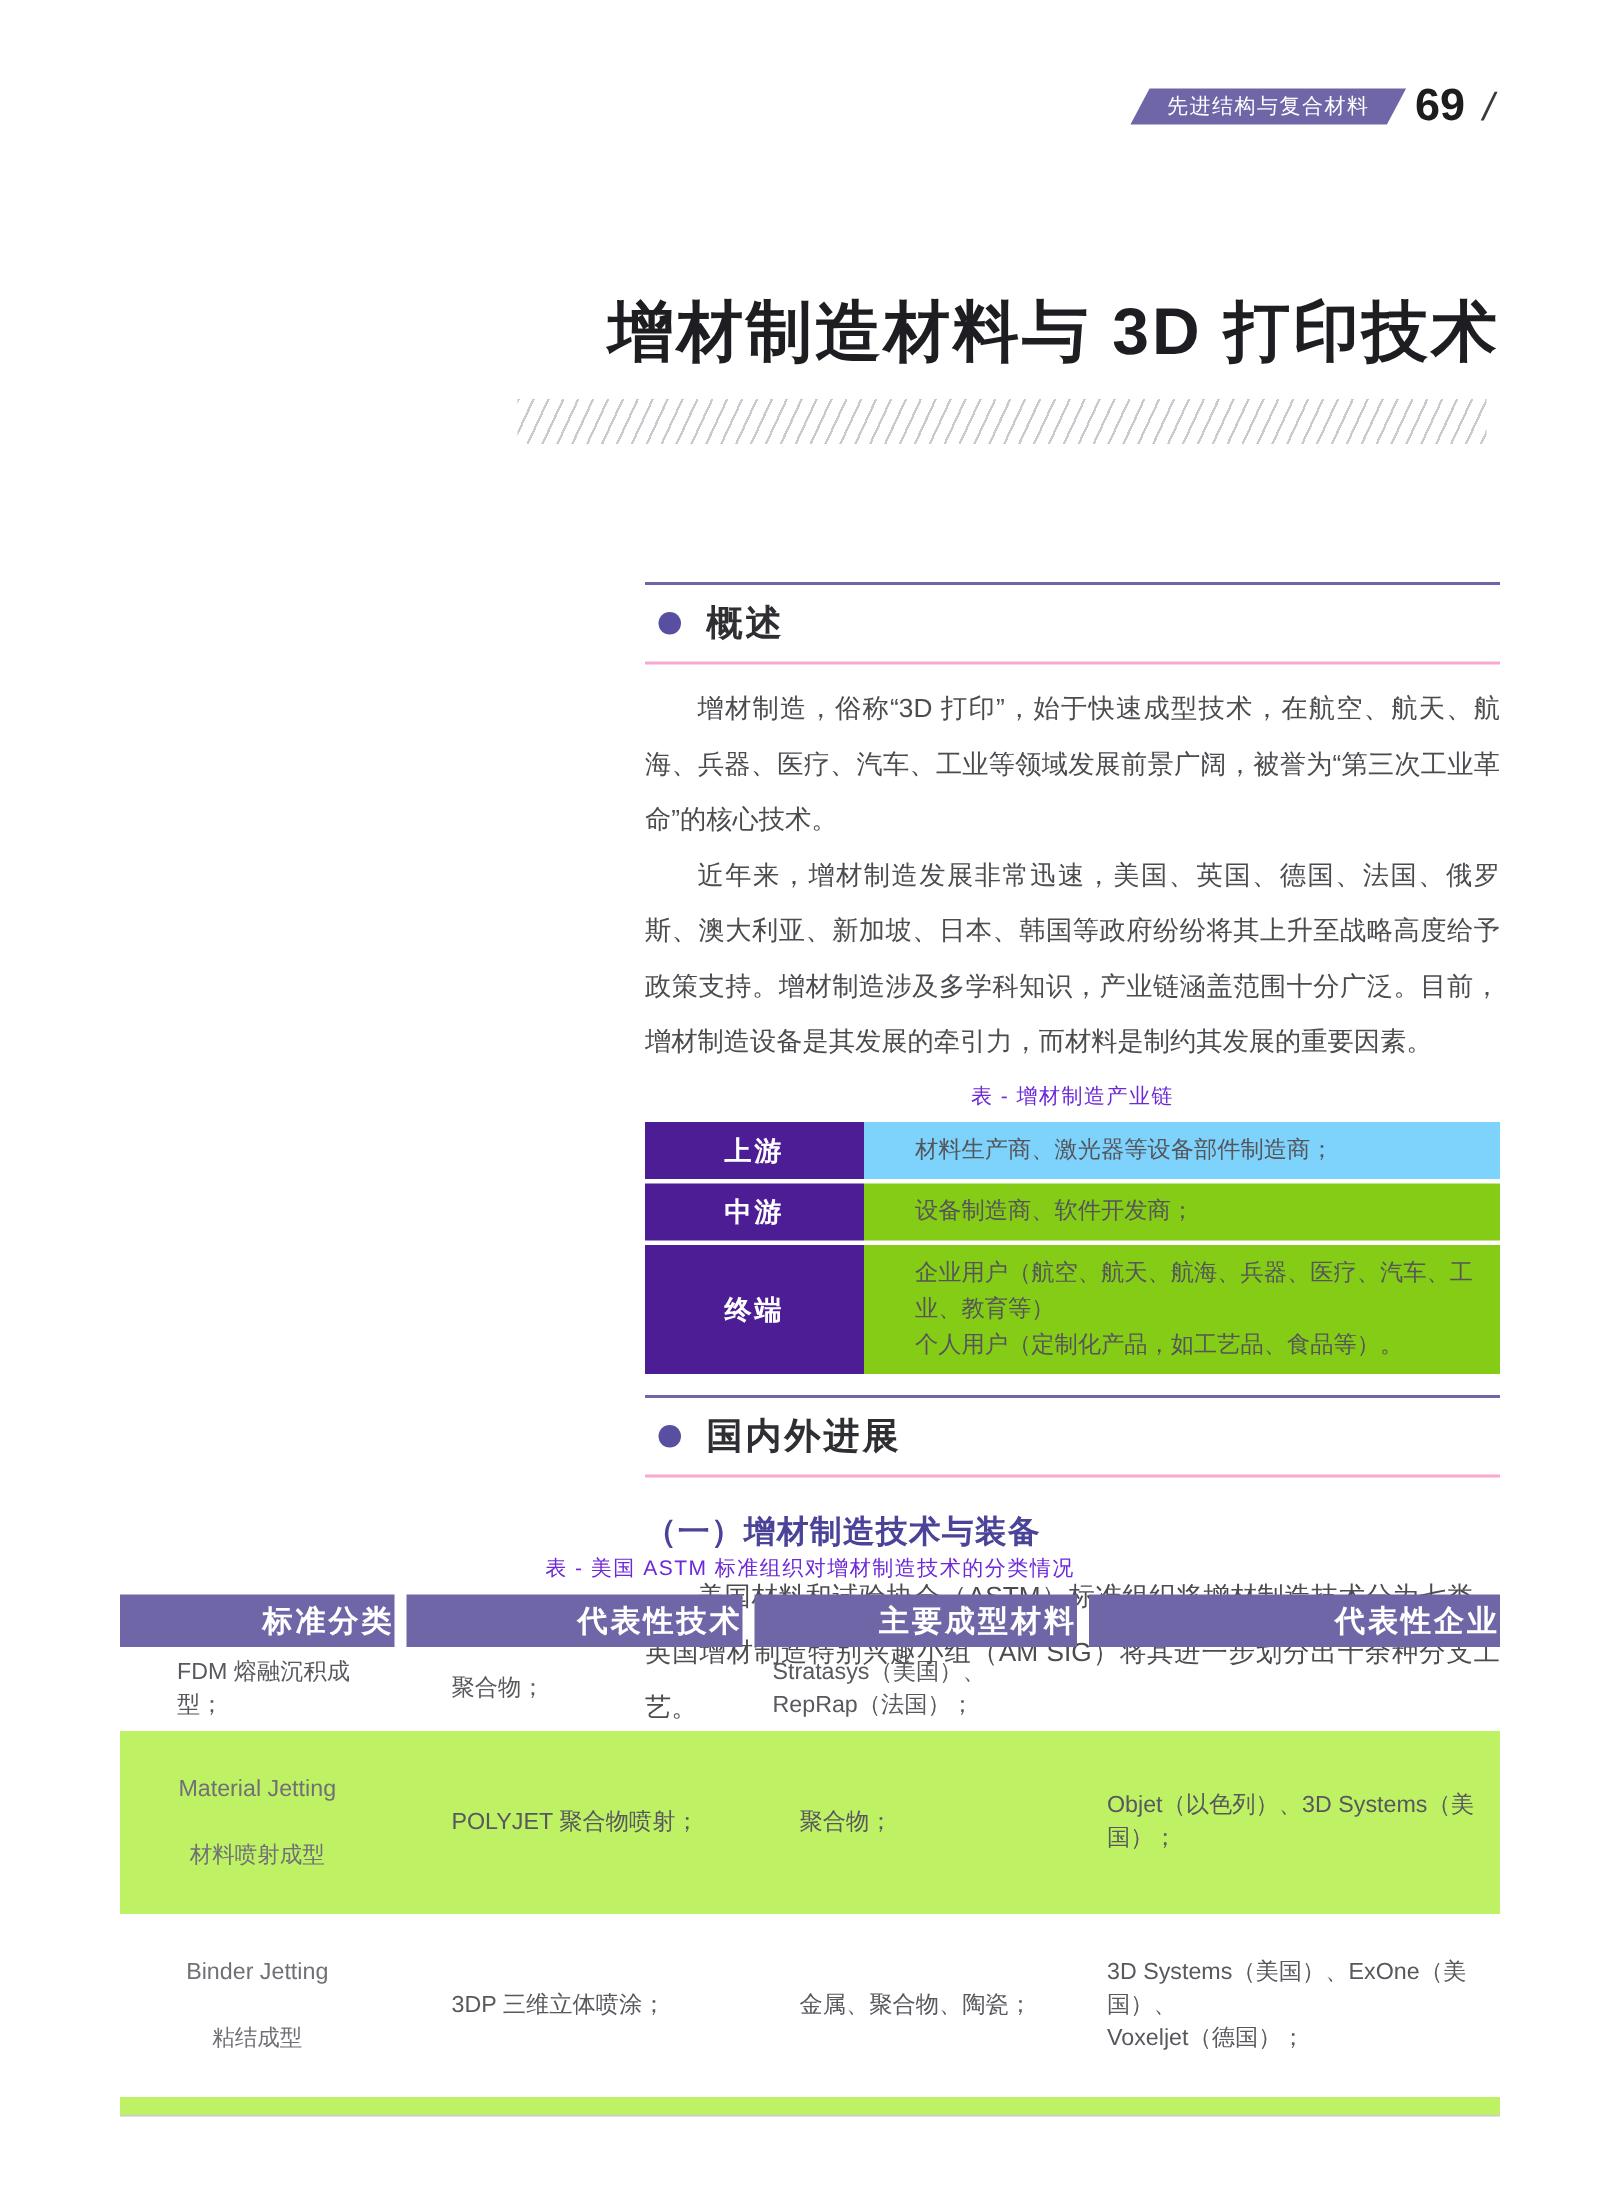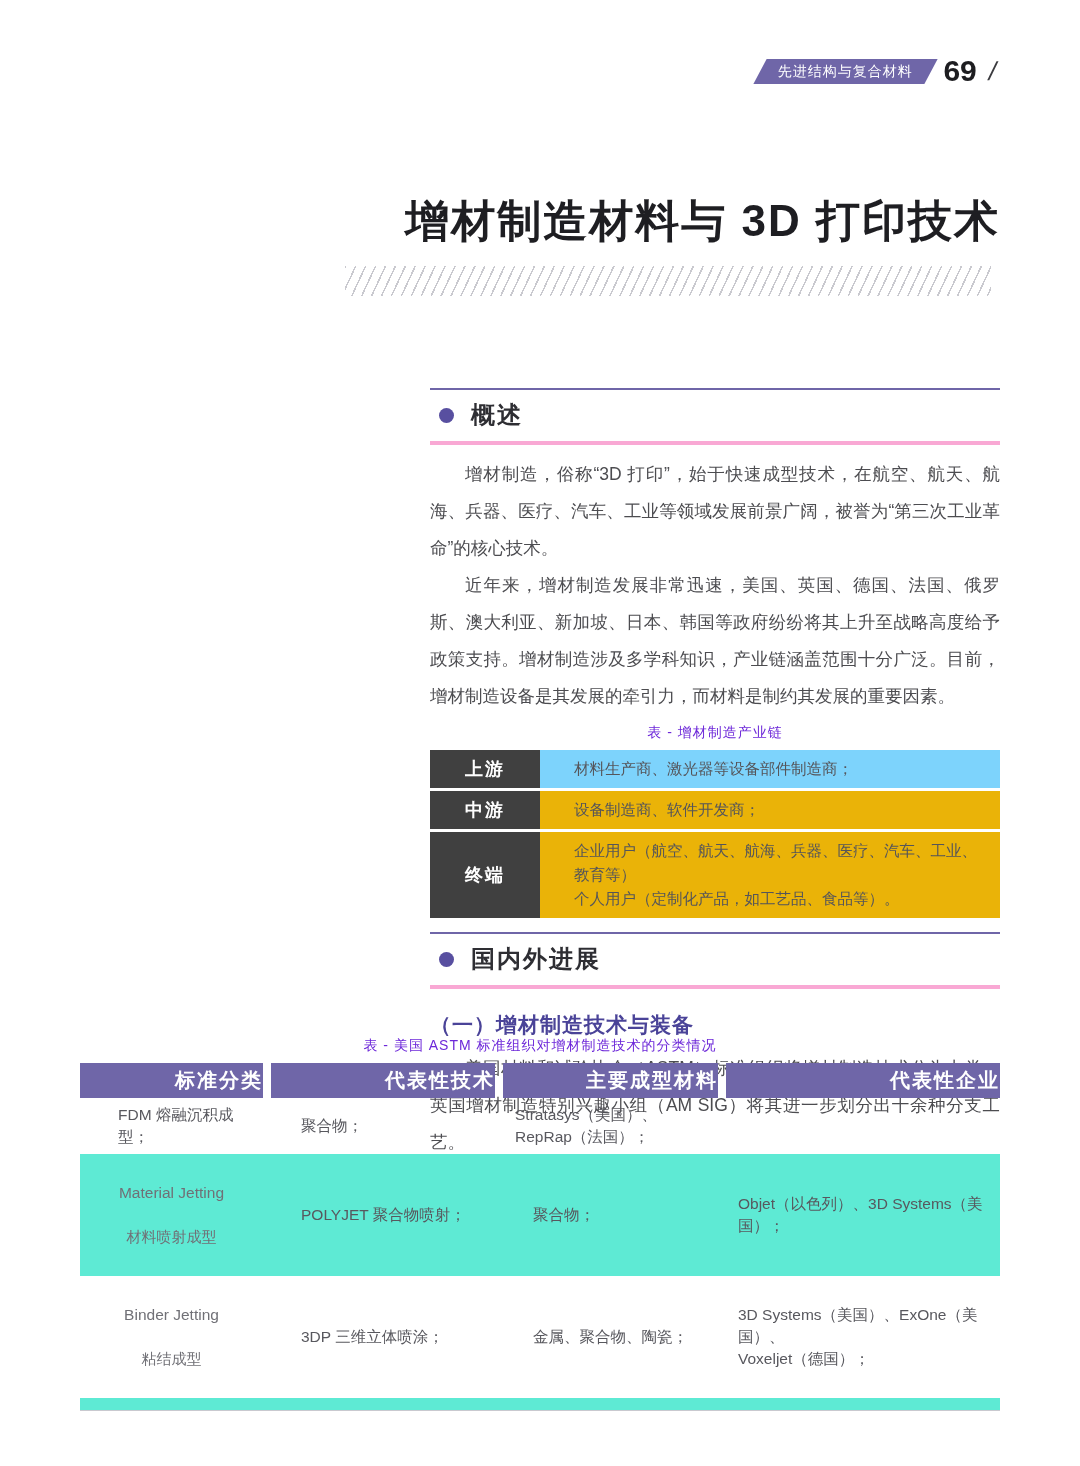--- a/index.html
+++ b/index.html
@@ -16,55 +16,55 @@
   
   .doc-title { position: absolute; top: 192px; right: 80px; width: 700px; text-align: right;
     font-size: 44px; font-weight: bold; color: #1e1e22; letter-spacing: 2px; }
   .hatch { position: absolute; top: 266px; left: 345px; width: 646px; height: 30px;
     background: repeating-linear-gradient(115deg, #c9c9cf 0px, #c9c9cf 1.5px, transparent 1.5px, transparent 9px); }
 
   
   .content-col { position: absolute; left: 430px; top: 388px; width: 570px; }
 
   .sec-head { display: flex; align-items: center; gap: 17px; padding: 9px 0 10px 9px;
-    border-top: 2px solid #6f66a8; border-bottom: 4px solid #f9a8d4; }
+    border-top: 2px solid #6f66a8; border-bottom: 2px solid #f9a8d4; }
   .sec-dot { width: 15px; height: 15px; border-radius: 50%; background: #584fa0; flex: 0 0 auto; }
   .sec-title { font-size: 24px; font-weight: bold; color: #2e2e33; letter-spacing: 2px; }
 
   .para { margin-top: 11px; font-size: 17.5px; line-height: 37px; color: #4c4c50;
     text-align: justify; text-indent: 2em; }
   .para + .para { margin-top: 0; }
 
   .tbl-caption { text-align: center; font-size: 14px; color: #6d28d9; margin: 9px 0 8px 0; letter-spacing: 1px; }
 
   
   .chain-table { width: 100%; }
   .chain-row { display: flex; margin-bottom: 3px; }
-  .chain-label { width: 110px; flex: 0 0 auto; background: #404040; color: #fff;
+  .chain-label { width: 146px; flex: 0 0 auto; background: #4c1d95; color: #fff;
     font-size: 18px; font-weight: bold; letter-spacing: 2px;
     display: flex; align-items: center; justify-content: center; }
   .chain-content { flex: 1; padding: 7px 10px 7px 34px; font-size: 15.5px; color: #55555a;
     line-height: 24px; white-space: pre-line; display: flex; flex-direction: column; justify-content: center; }
   .chain-row.light .chain-content { background: #7dd3fc; }
-  .chain-row.dark  .chain-content { background: #eab308; }
+  .chain-row.dark  .chain-content { background: #84cc16; }
   .chain-row:nth-child(1) .chain-content, .chain-row:nth-child(2) .chain-content,
   .chain-row:nth-child(3) .chain-content { min-height: 36px; }
   .chain-row:nth-child(4) .chain-content { min-height: 60px; }
 
   .subsec-title { margin-top: 22px; font-size: 21px; font-weight: bold; color: #4a4398; letter-spacing: 1px; }
 
   
   .astm-block { position: absolute; left: 80px; top: 1028px; width: 920px; }
   .astm-head { display: grid; grid-template-columns: 183px 224px 215px 274px; column-gap: 8px; }
   .astm-head-cell { background: #6f66a8; color: #fff; font-size: 20px; font-weight: bold;
     text-align: right; padding: 4px 0; letter-spacing: 2px; }
   .astm-body { border-bottom: 1px solid #c9c9cf; }
   .astm-row { display: grid; grid-template-columns: 183px 232px 223px 282px; align-items: center;
     padding: 6px 0; }
-  .astm-row.gray { background: #5eead4; }
+  .astm-row.gray { background: #bef264; }
   .astm-cell { font-size: 15.5px; color: #58585e; line-height: 22px; white-space: pre-line; }
   .cell-category { text-align: center; color: #707076; }
   .cell-category .en { display: block; font-size: 15.5px; }
   .cell-category .zh { display: block; font-size: 15px; }
   .cell-technology { padding-left: 38px; }
   .cell-materials  { padding-left: 38px; }
   .cell-companies  { padding-left: 20px; padding-right: 6px; }
 </style>
 </head>
 <body>

